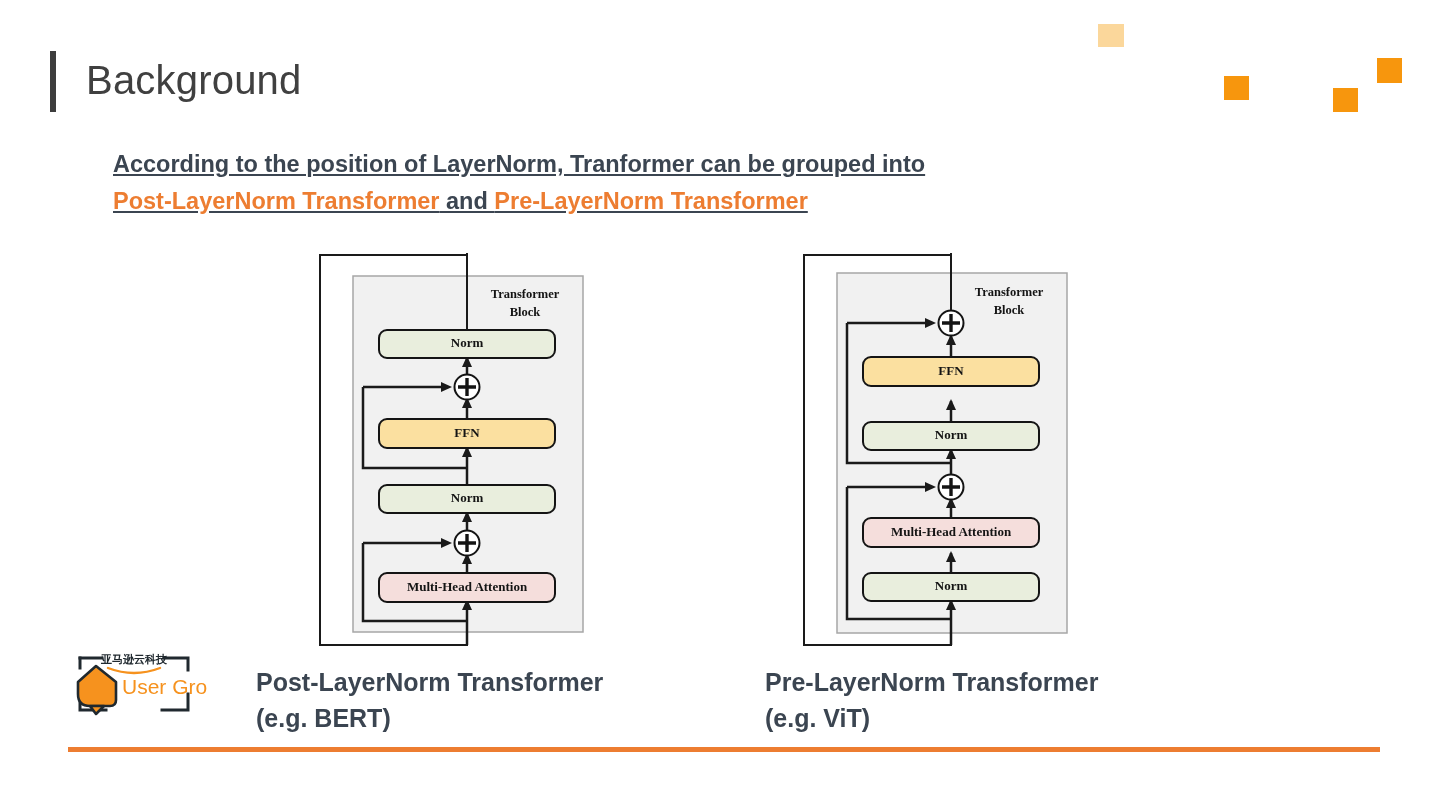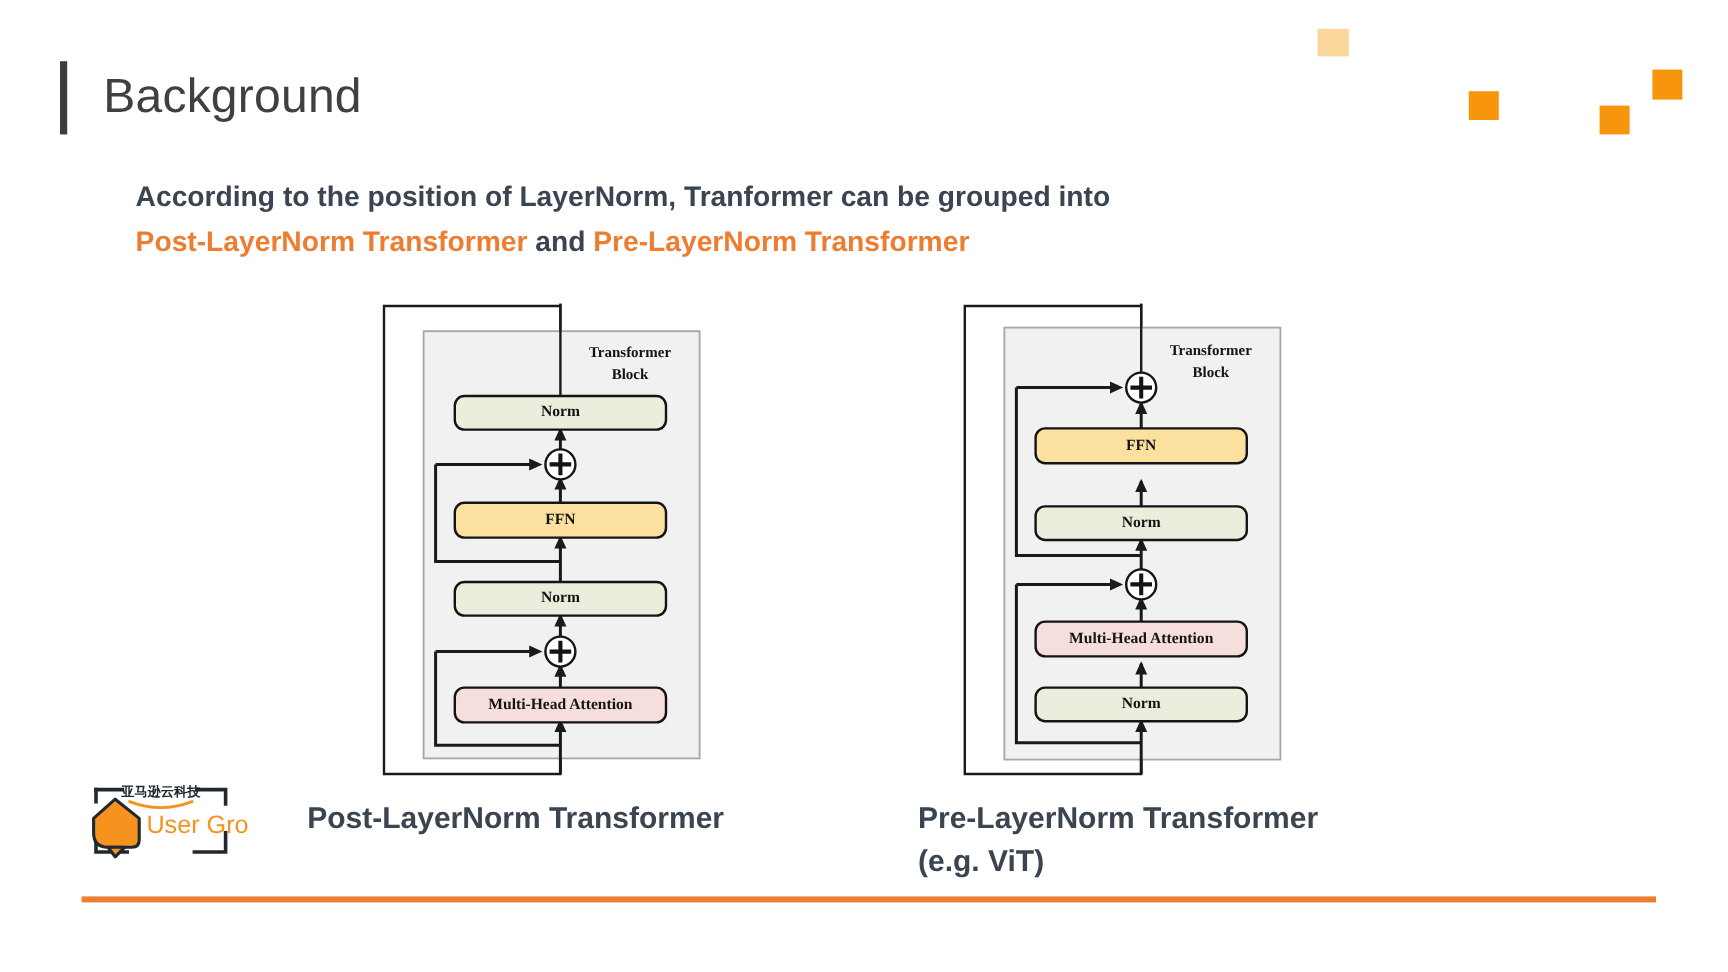--- a/index.html
+++ b/index.html
@@ -34,20 +34,21 @@
     font-size: 40px; font-weight: 400; color: #404040;
     letter-spacing: 0.2px; line-height: 60px;
   }
 
   
   #body-text {
     position: absolute; left: 113px; top: 146px;
     width: 1100px;
     font-size: 23.5px; color: #3b4551; line-height: 37px;
     font-weight: 600;
+    text-decoration: underline;
   }
   #body-text .hl { color: #ed7d31; }
 
   
   .caption {
     position: absolute;
     font-size: 25px; color: #3b4551; line-height: 36px;
     font-weight: 600;
   }
   #caption-left  { left: 256px; top: 664px; }
@@ -254,20 +255,21 @@
       </g>
 
       <g stroke="#1a1a1a" stroke-width="2" fill="none">
         <path d="M 149 57 L 149 0"></path>
       </g>
     </svg>
   </div>
 
   <div class="caption" id="caption-left">
     <span>Post-LayerNorm Transformer</span>
+    <span class="cap-line2">(e.g. BERT)</span>
   </div>
   <div class="caption" id="caption-right">
     <span>Pre-LayerNorm Transformer</span>
     <span class="cap-line2">(e.g. ViT)</span>
   </div>
 
   <div id="bottom-rule"></div>
 
   <div id="logo">
     <svg width="142" height="74" viewBox="0 0 142 74">

